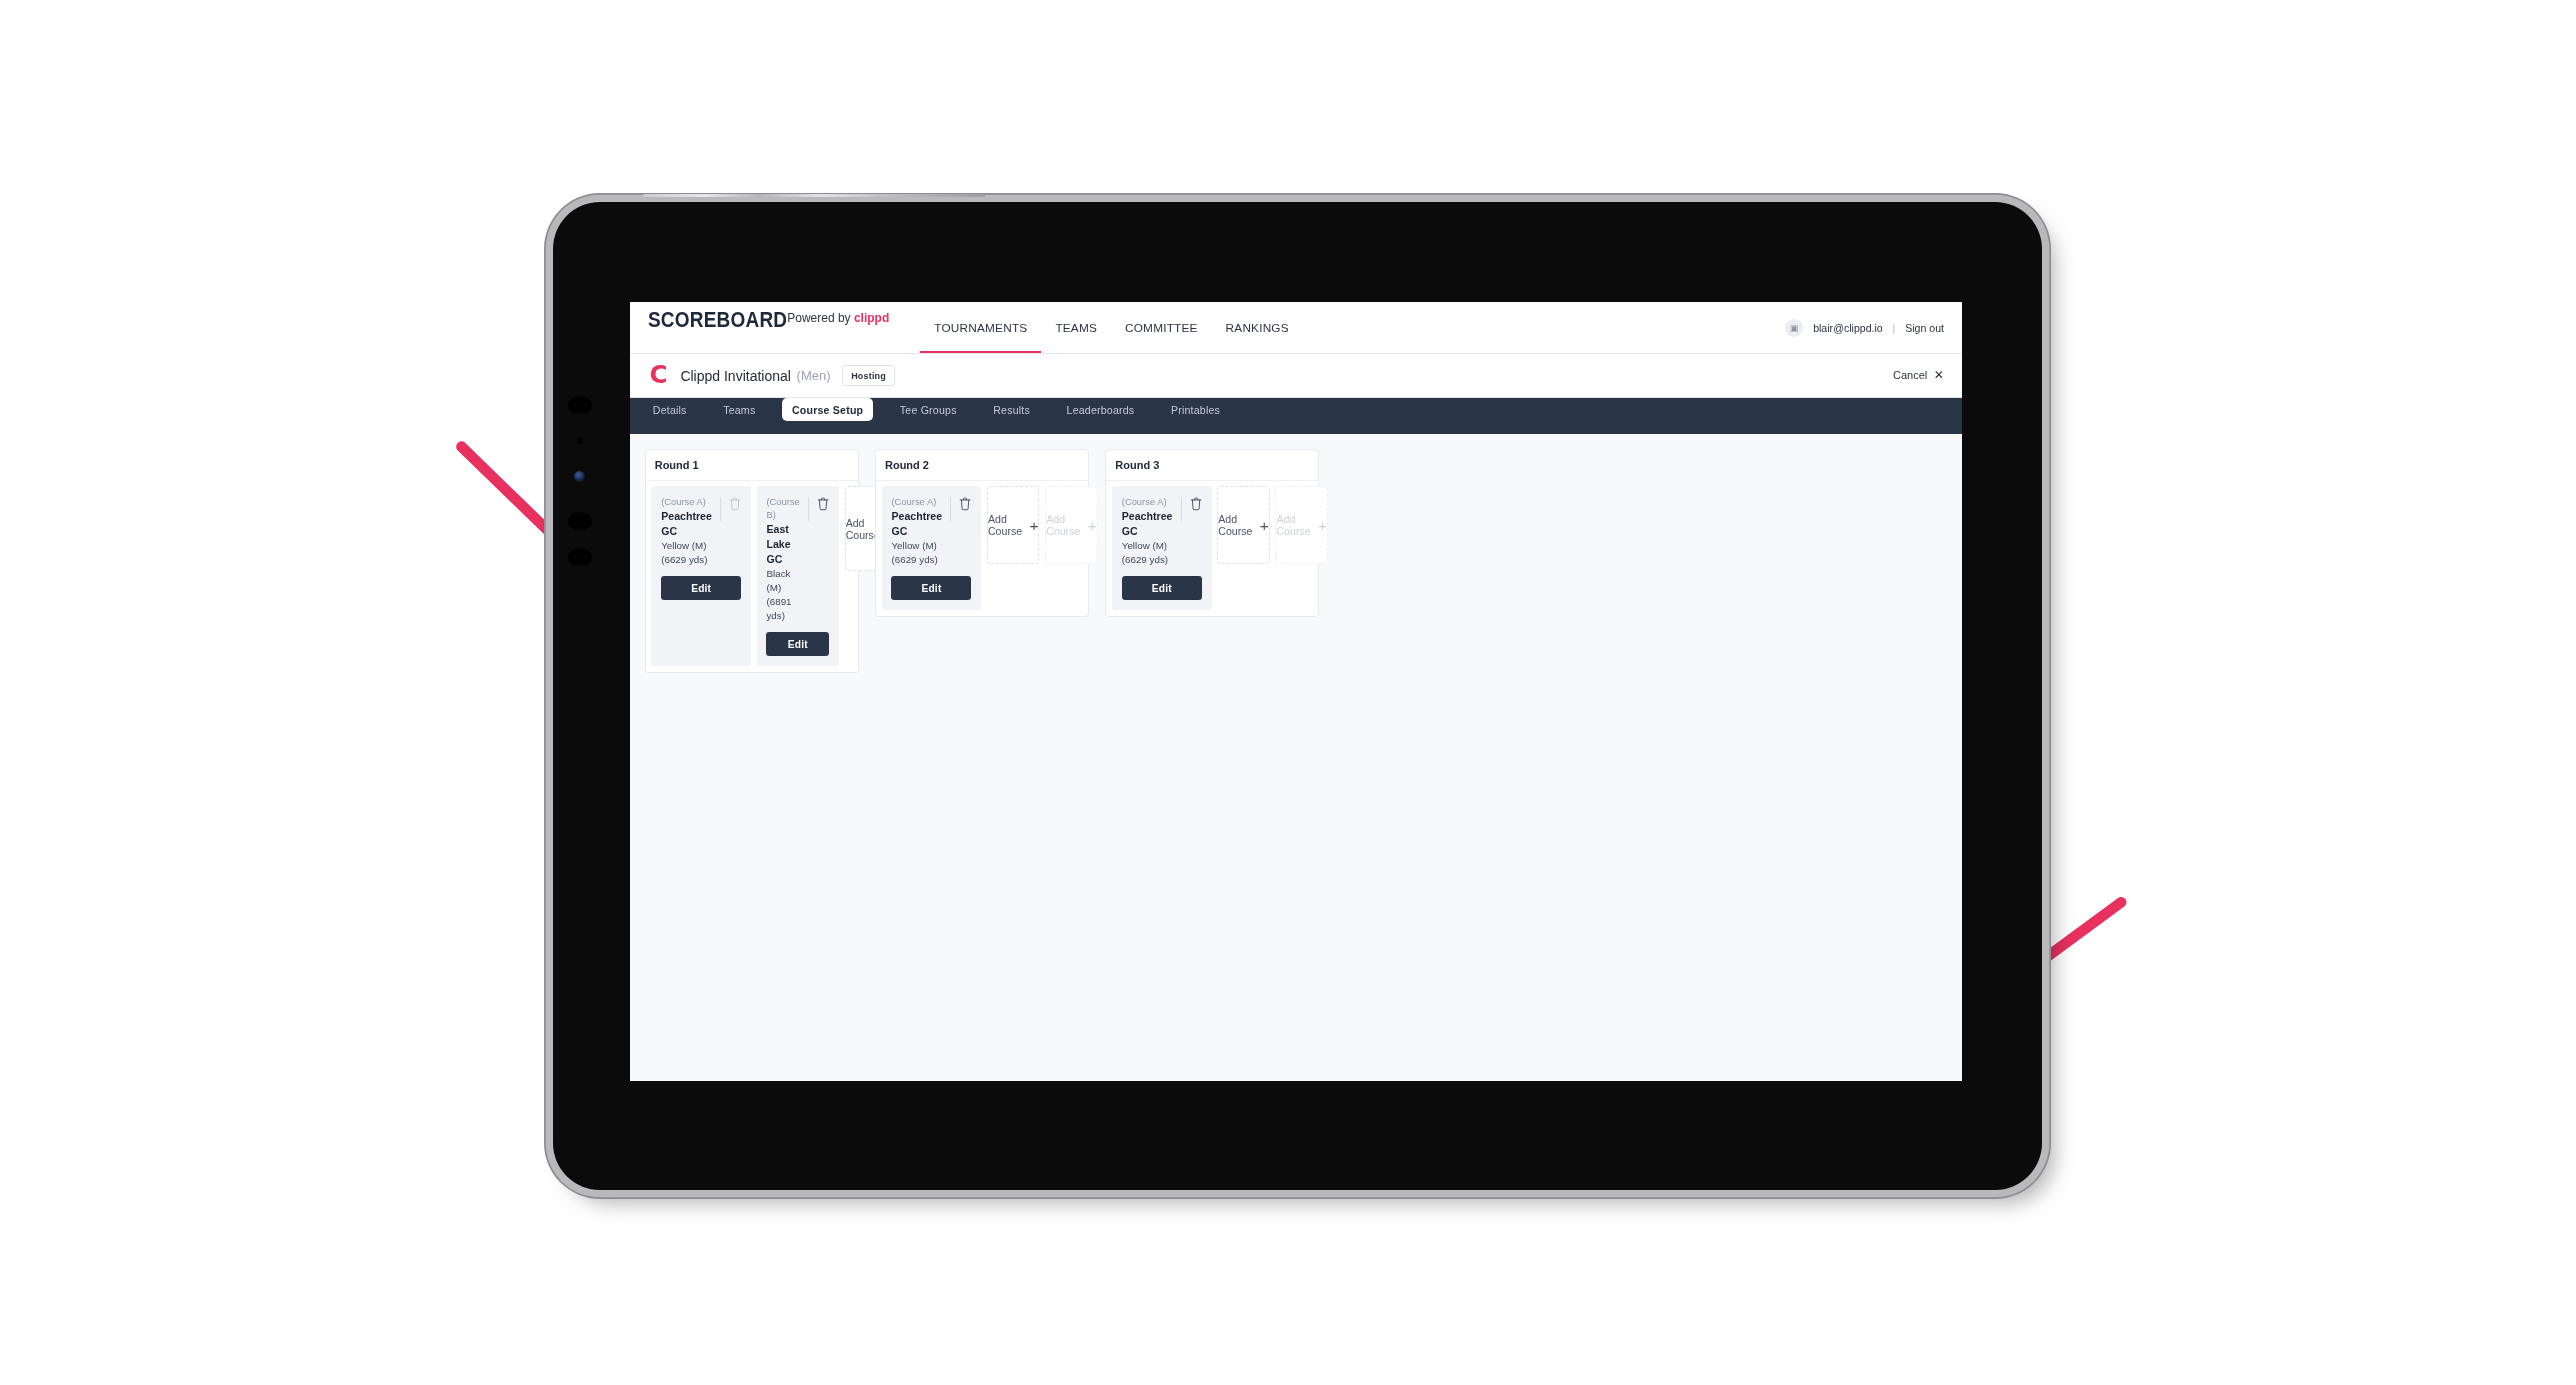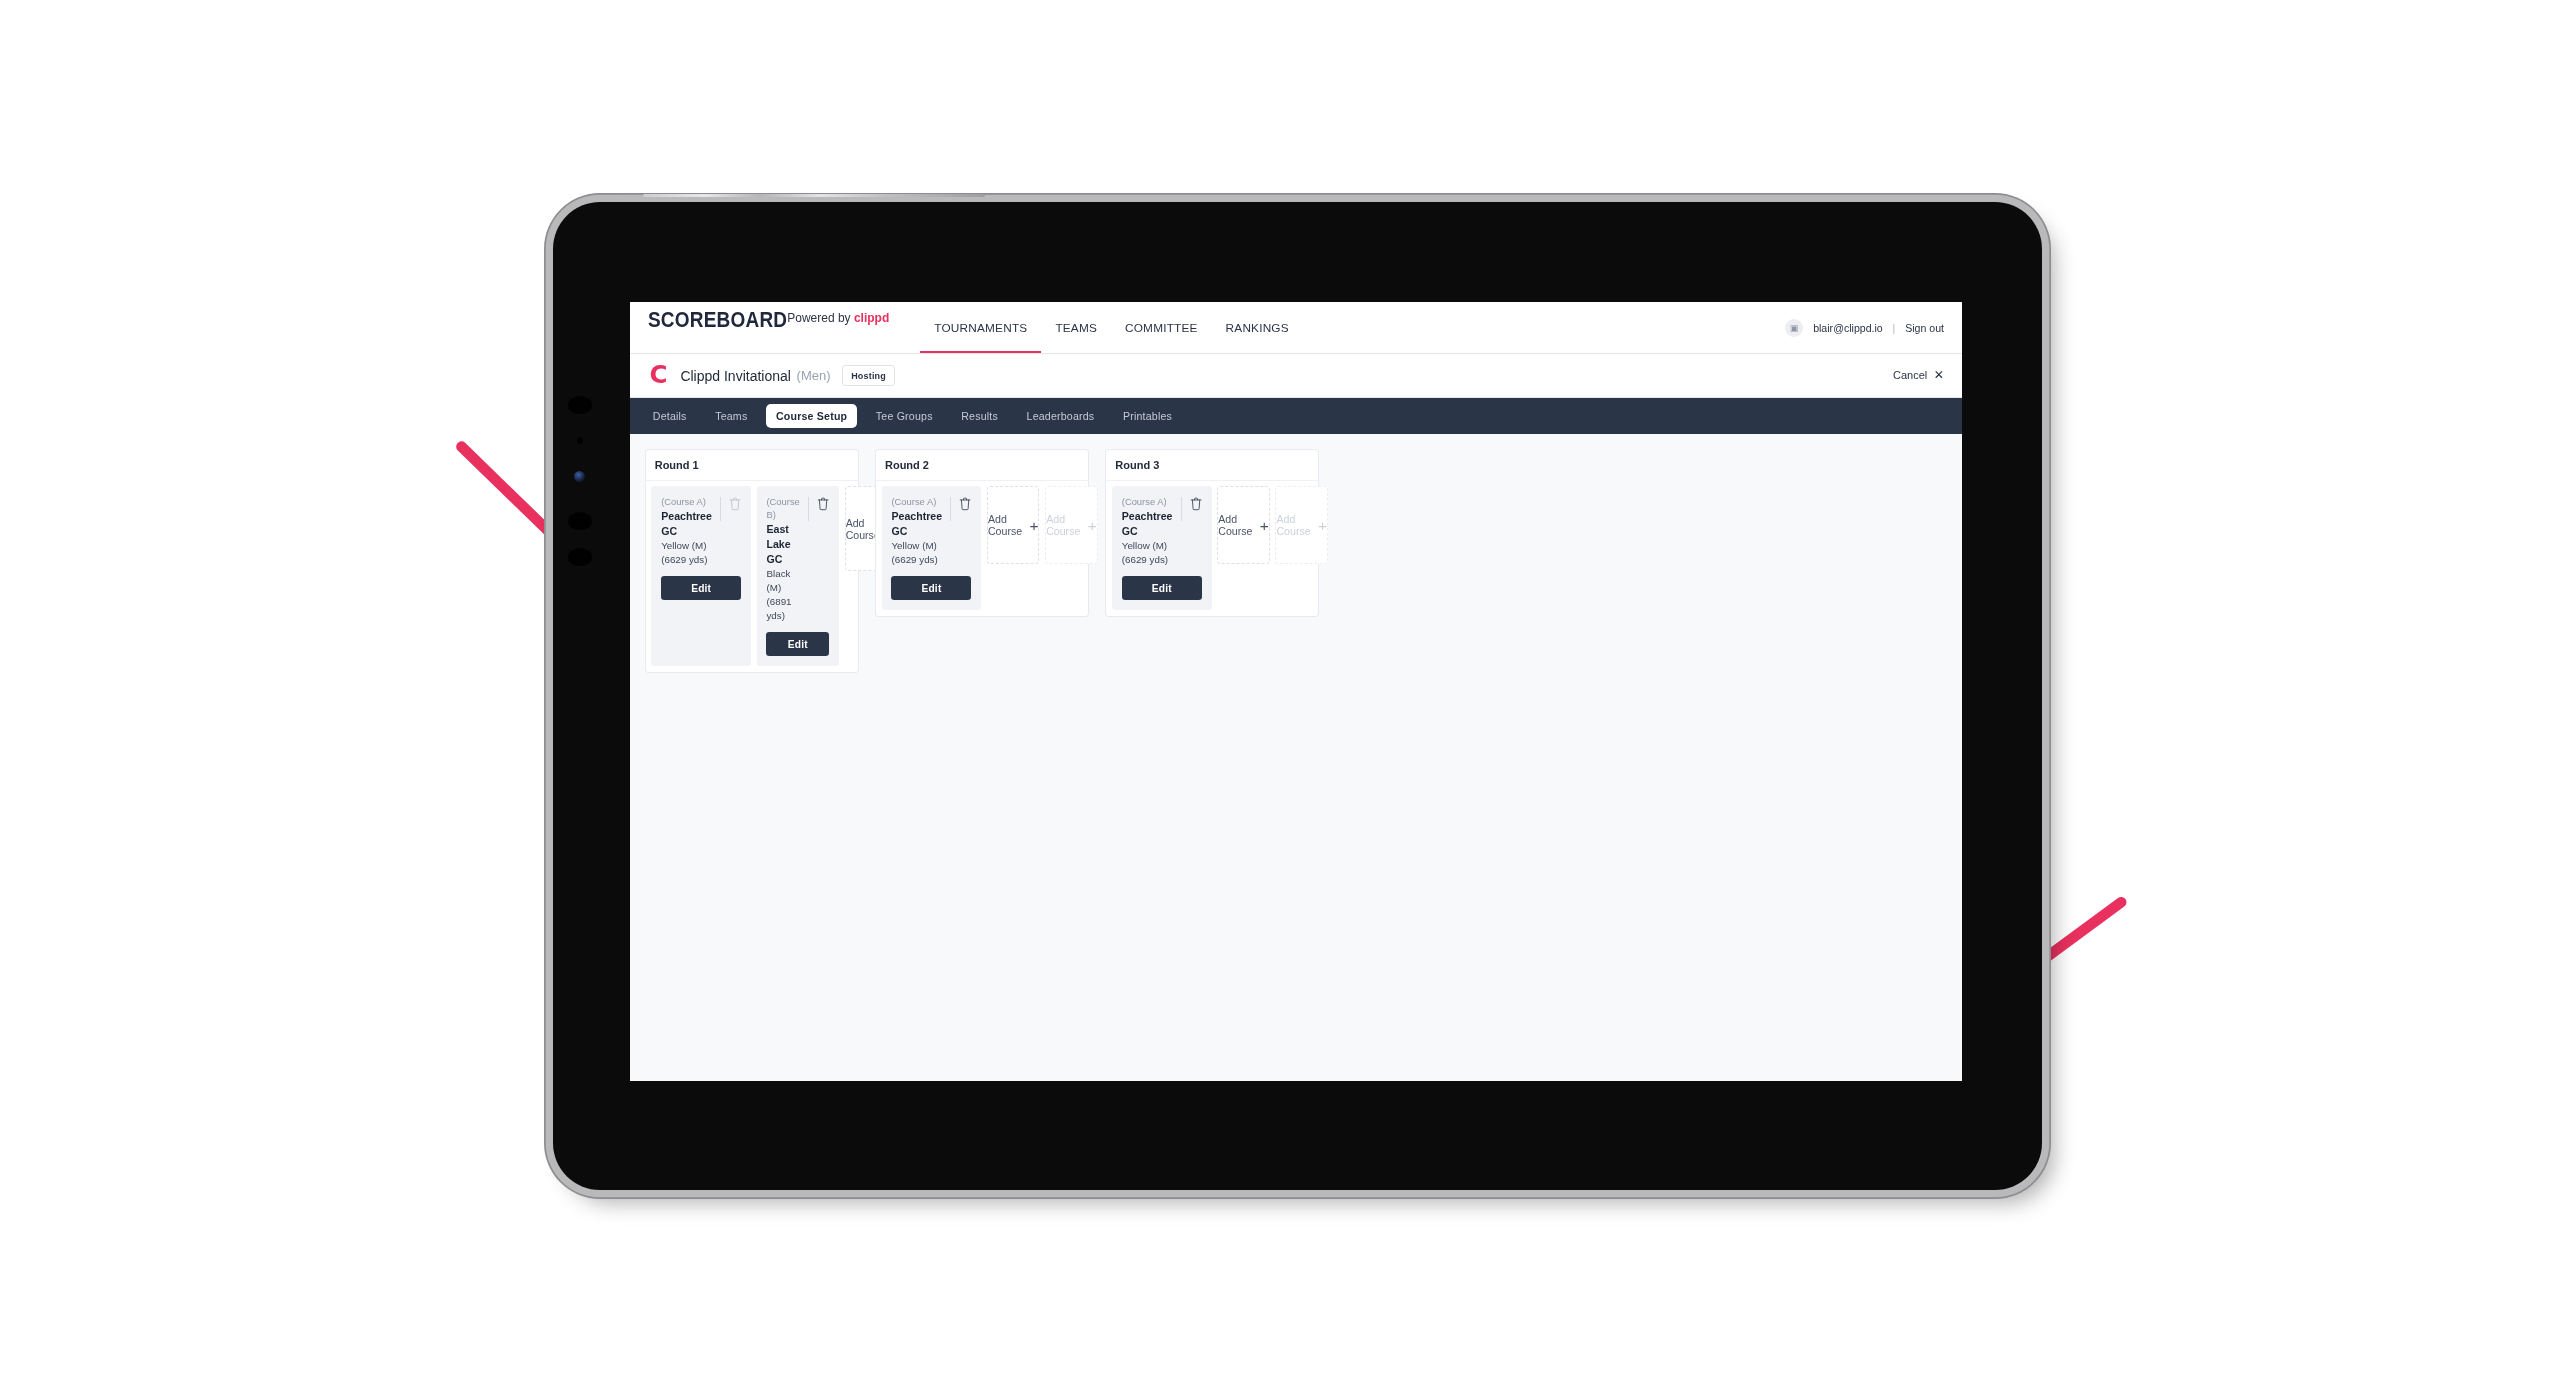--- a/index.html
+++ b/index.html
@@ -142,21 +142,21 @@
   }
   .cancel-wrap {
     margin-left:auto; display:flex; align-items:center; gap:6.5px;
     font-size: 11px; color:#2b3344; cursor:pointer;
   }
   .cancel-x { font-size: 12.2px; line-height:1; }
 
   
   #tabs {
     height: 36px; background:#2b3548;
-    display:flex; align-items:center; gap:9px;
+    display:flex; align-items:flex-start; gap:17px;
     padding: 0 13px;
   }
   .tab {
     font-size: 10.6px; color:#c5cbd6;
     padding: 5.7px 9.8px; border-radius:4.9px; cursor:pointer;
     letter-spacing:0.2px;
   }
   .tab.active { background:#ffffff; color:#222b3b; font-weight:600; }
 
   

